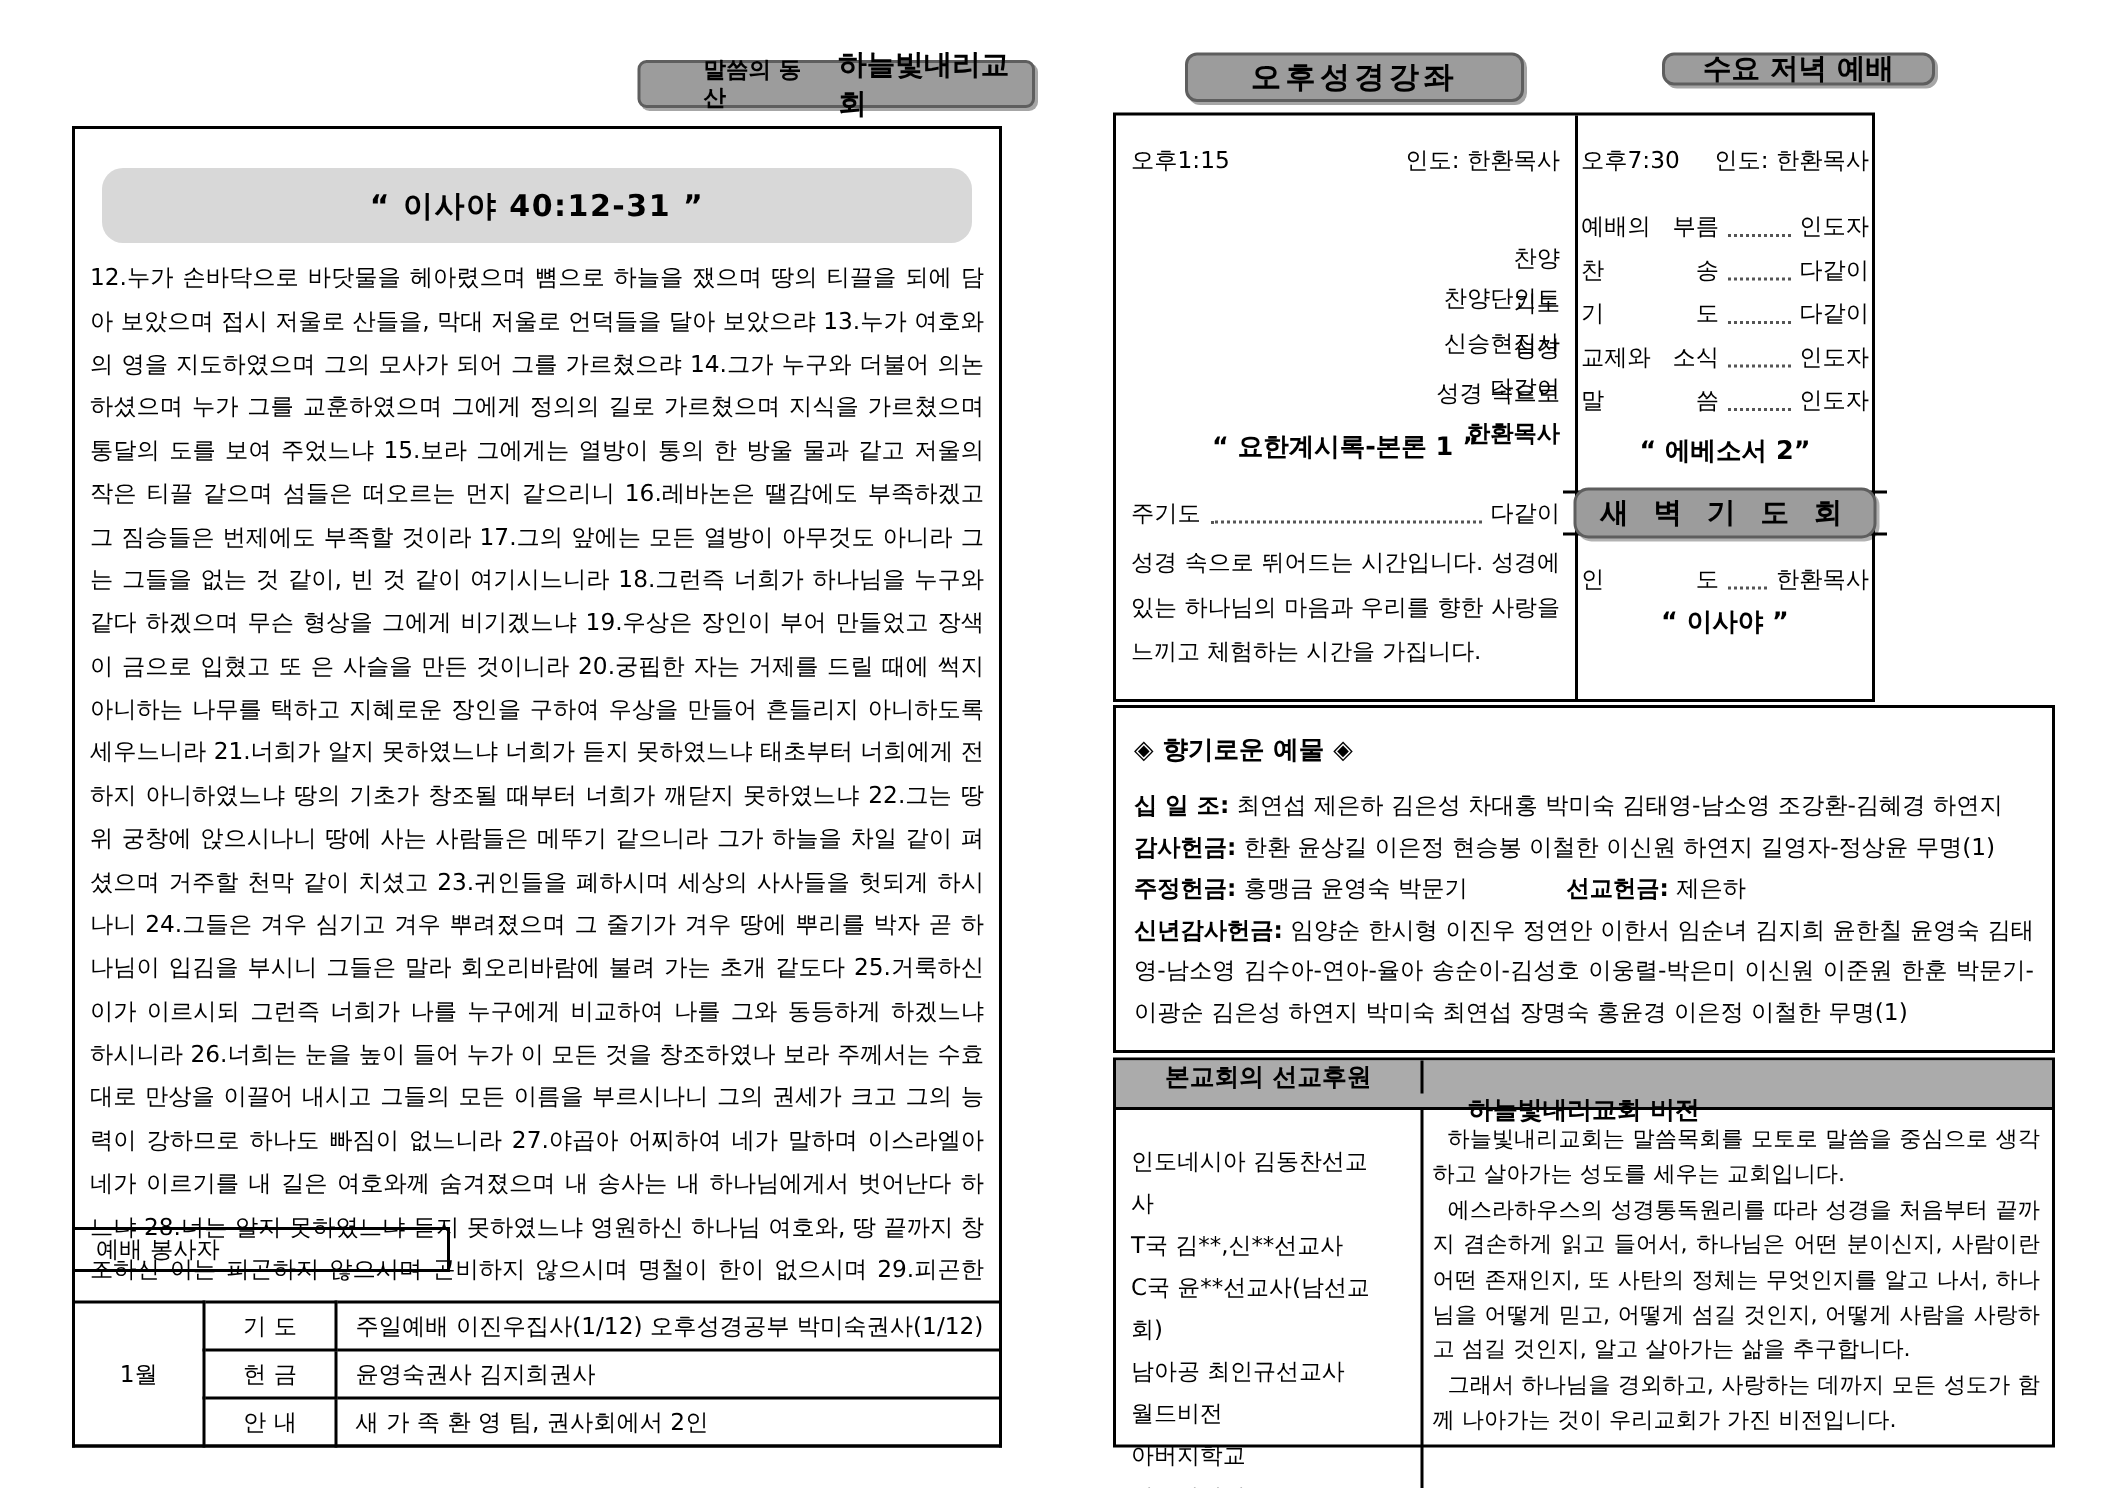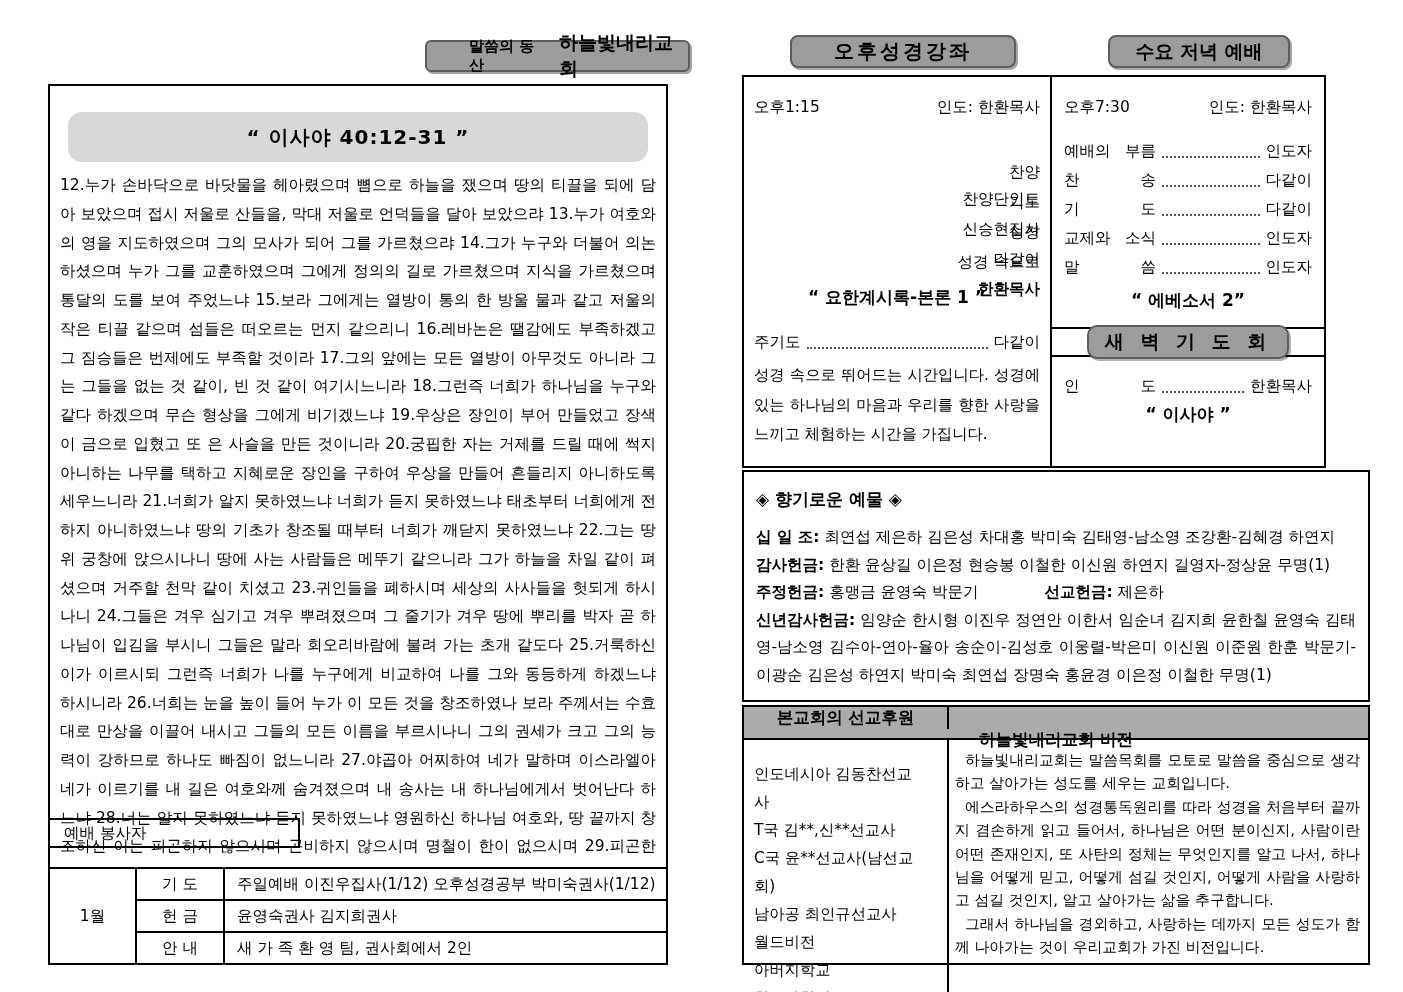--- a/index.html
+++ b/index.html
@@ -15,21 +15,21 @@
     position:absolute; background:var(--badge-bg,#9c9c9c);
     border:2px solid var(--badge-border,#5e5e5e); border-radius:8px;
     box-shadow:2px 2px 0 rgba(0,0,0,.35);
     display:flex; align-items:center; justify-content:center;
     font-weight:bold; color:#000;
   }
   .brand-badge { left:425px; top:40px; width:265px; height:32px; gap:12px; border-radius:6px;padding-left:42px; }
   .brand-small { font-size:15px; }
   .brand-large { font-size:19px; }
   .badge-afternoon { left:790px; top:35px; width:226px; height:33px; font-size:20px; letter-spacing:3px; }
-  .badge-wednesday { left:1108px; top:35px; width:182px; height:33px; font-size:19px; }
+  .badge-wednesday { left:1108px; top:35px; width:182px; height:22px; font-size:19px; }
 
   
   .page-left {
     position:absolute; left:48px; top:84px; width:620px; height:881px;
     border:2px solid #000;
   }
   .title-bar {
     margin:26px 18px 9px; height:50px; background:var(--title-bg,#d8d8d8);
     border-radius:14px; display:flex; align-items:center; justify-content:center;
     font-weight:bold; font-size:20px; letter-spacing:1px;
@@ -47,23 +47,23 @@
     position:absolute; left:-2px; right:-2px; bottom:-2px;
     border-collapse:collapse; width:calc(100% + 4px);
   }
   .duty-table td { border:2px solid #000; height:32px; font-size:15.5px; }
   .duty-table td.month { width:87px; text-align:center; }
   .duty-table td.dlabel { width:88px; text-align:center; }
   .duty-table td.dval { padding-left:12px; }
 
   
   .panel { position:absolute; border:2px solid #000; background:#fff; }
-  .panel-worship { left:742px; top:75px; width:584px; height:393px; display:flex; }
+  .panel-worship { left:742px; top:75px; width:508px; height:393px; display:flex; }
   .col-a { width:308px; border-right:2px solid #000; padding:0 10px; }
-  .col-b { flex:1; padding:0 12px; }
+  .col-b { flex:1; padding:0 2px; }
   .time-row { display:flex; justify-content:space-between; font-size:15.5px; margin-top:20px; }
   .rows-a { margin-top:44px; }
   .rows-b { margin-top:26px; }
   .order-row { display:flex; align-items:flex-end; font-size:15.5px; height:18px; }
   .rows-a .order-row { margin-bottom:12px;flex-direction:column; }
   .rows-b .order-row { margin-bottom:11px; }
   .order-label-a { white-space:nowrap; }
   .order-label-b { width:92px; text-align-last:justify; white-space:nowrap; }
   .leader { flex:1; border-bottom:2px dotted #555; margin:0 6px 4px; }
   .order-value { white-space:nowrap; }

